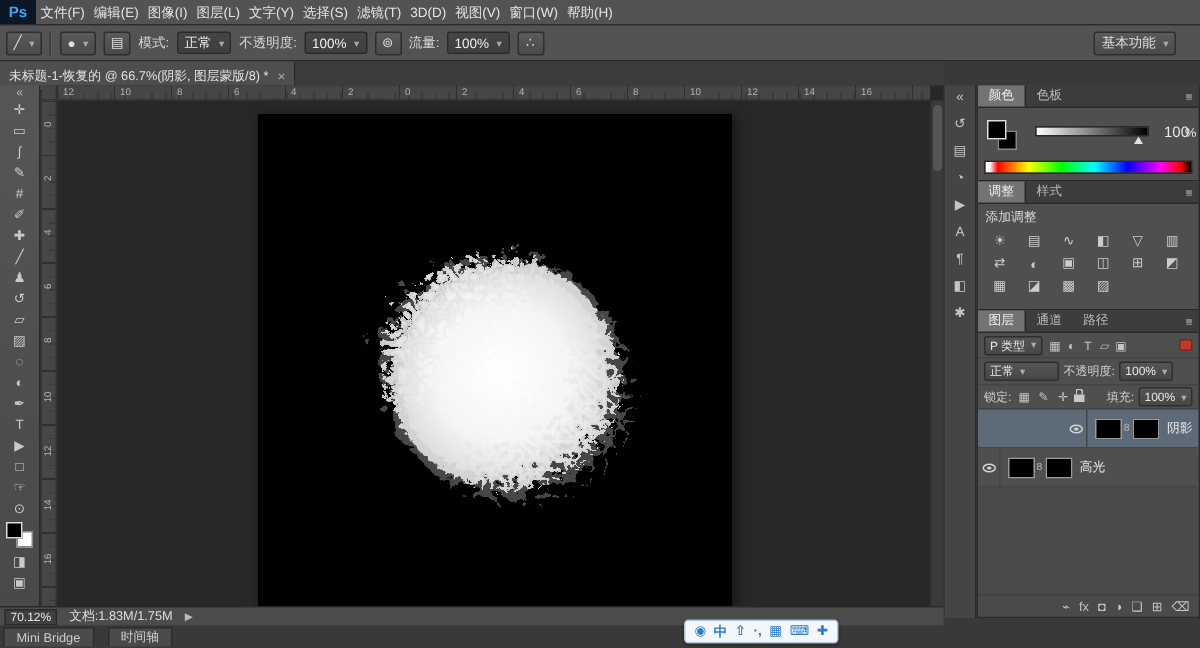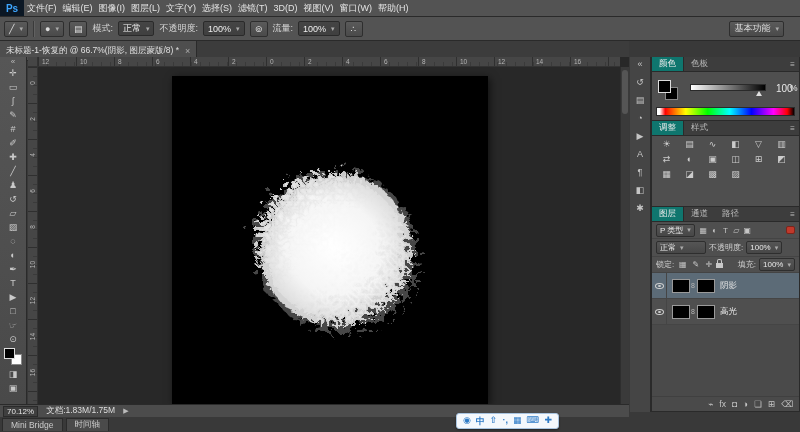--- a/index.html
+++ b/index.html
@@ -91,21 +91,21 @@
 
   
   .panel { position:absolute; left:651px; width:149px; background:#4f4f4f;
     border:1px solid #2a2a2a; border-top:none; }
   #panel-color  { top:57px;  height:64px; }
   #panel-adjust { top:121px; height:86px; }
   #panel-layers { top:207px; height:205px; }
   .phead { height:15px; background:#3d3d3d; display:flex; align-items:stretch;
     border-bottom:1px solid #2a2a2a; }
   .ptab { display:flex; align-items:center; padding:0 7px; font-size:8.5px; color:#b9b9b9; }
-  .ptab.active { background:#0f766e; color:#ececec; border-right:1px solid #2a2a2a; }
+  .ptab.active { background:#737373; color:#ececec; border-right:1px solid #2a2a2a; }
   .pmenu { margin-left:auto; display:flex; align-items:center; padding:0 4px; font-size:8px; color:#bbb; }
 
   
   #color-swatch-front { position:absolute; left:6px; top:23px; width:13px; height:13px;
     background:#000; border:1px solid #ddd; z-index:2; }
   #color-swatch-back { position:absolute; left:13px; top:30px; width:13px; height:13px;
     background:#000; border:1px solid #888; }
   #k-slider { position:absolute; left:38px; top:27px; width:76px; height:7px;
     background:linear-gradient(to right,#fff,#000); border:1px solid #2a2a2a; }
   #k-handle { position:absolute; left:104px; top:34px; width:0; height:0;
@@ -133,21 +133,21 @@
   #filter-toggle { width:9px; height:8px; border-radius:2px; background:#c0392b;
     border:1px solid #7d241b; margin-left:auto; }
   #blend-row { height:18px; border-bottom:1px solid #444; }
   #lock-row { height:16px; border-bottom:1px solid #444; }
   .small-label { font-size:8px; color:#cfcfcf; white-space:nowrap; }
   #fill-label { margin-left:auto; }
   #layer-list { position:absolute; left:0; right:0; top:66px; bottom:15px; background:#4a4a4a;
     overflow:hidden; }
   .layer-row { height:26px; display:flex; align-items:center; border-bottom:1px solid #454545;
     background:#4f4f4f; padding-right:4px; }
-  .layer-row.selected { background:#5c6b77; }
+  .layer-row.selected { background:#5c6b77;justify-content:flex-end; }
   .eye-cell { width:15px; align-self:stretch; border-right:1px solid #454545;
     display:flex; align-items:center; justify-content:center; flex:none; }
   .eye-i { display:inline-block; width:9px; height:6px; border:1px solid #d2d2d2;
     border-radius:50%; position:relative; }
   .eye-i::after { content:''; position:absolute; left:2px; top:1px; width:3px; height:2px;
     background:#d2d2d2; border-radius:50%; }
   .thumb { width:18px; height:14px; border:1px solid #9a9a9a; background:#000; margin-left:5px; flex:none; }
   .thumb.maskthumb { margin-left:1px; }
   .thumb.shape { background:
       radial-gradient(circle,#f4f4f4 0 4px,rgba(0,0,0,0) 4.5px),
@@ -368,20 +368,21 @@
   <span id="color-unit">%</span>
   <div id="spectrum"></div>
 </div>
 
 <div id="panel-adjust" class="panel">
   <div class="phead">
     <span class="ptab active">调整</span>
     <span class="ptab">样式</span>
     <span class="pmenu">≡</span>
   </div>
+  <div id="adjust-label">添加调整</div>
   <div id="adjust-grid">
       <span class="adj-icon">☀</span>
       <span class="adj-icon">▤</span>
       <span class="adj-icon">∿</span>
       <span class="adj-icon">◧</span>
       <span class="adj-icon">▽</span>
       <span class="adj-icon">▥</span>
       <span class="adj-icon">⇄</span>
       <span class="adj-icon">◐</span>
       <span class="adj-icon">▣</span>
@@ -471,21 +472,21 @@
   </div>
 </div>
 
 <div id="statusbar">
   <span id="zoom-box">70.12%</span>
   <span>文档:1.83M/1.75M</span>
   <span id="status-expand">▶</span>
 </div>
 
 <div id="bottomstrip">
-  <div id="bottom-tabs" style="display:flex;gap:3px;">
+  <div id="bottom-tabs" style="display:flex;gap:9px;">
       <div class="btab">Mini Bridge</div>
       <div class="btab">时间轴</div>
     </div>
 </div>
 
 <div id="ime">
   <span id="ime-icons" style="display:inline-flex;gap:5px;">
       <span class="ime-icon">◉</span>
       <span class="ime-icon">中</span>
       <span class="ime-icon">⇧</span>

